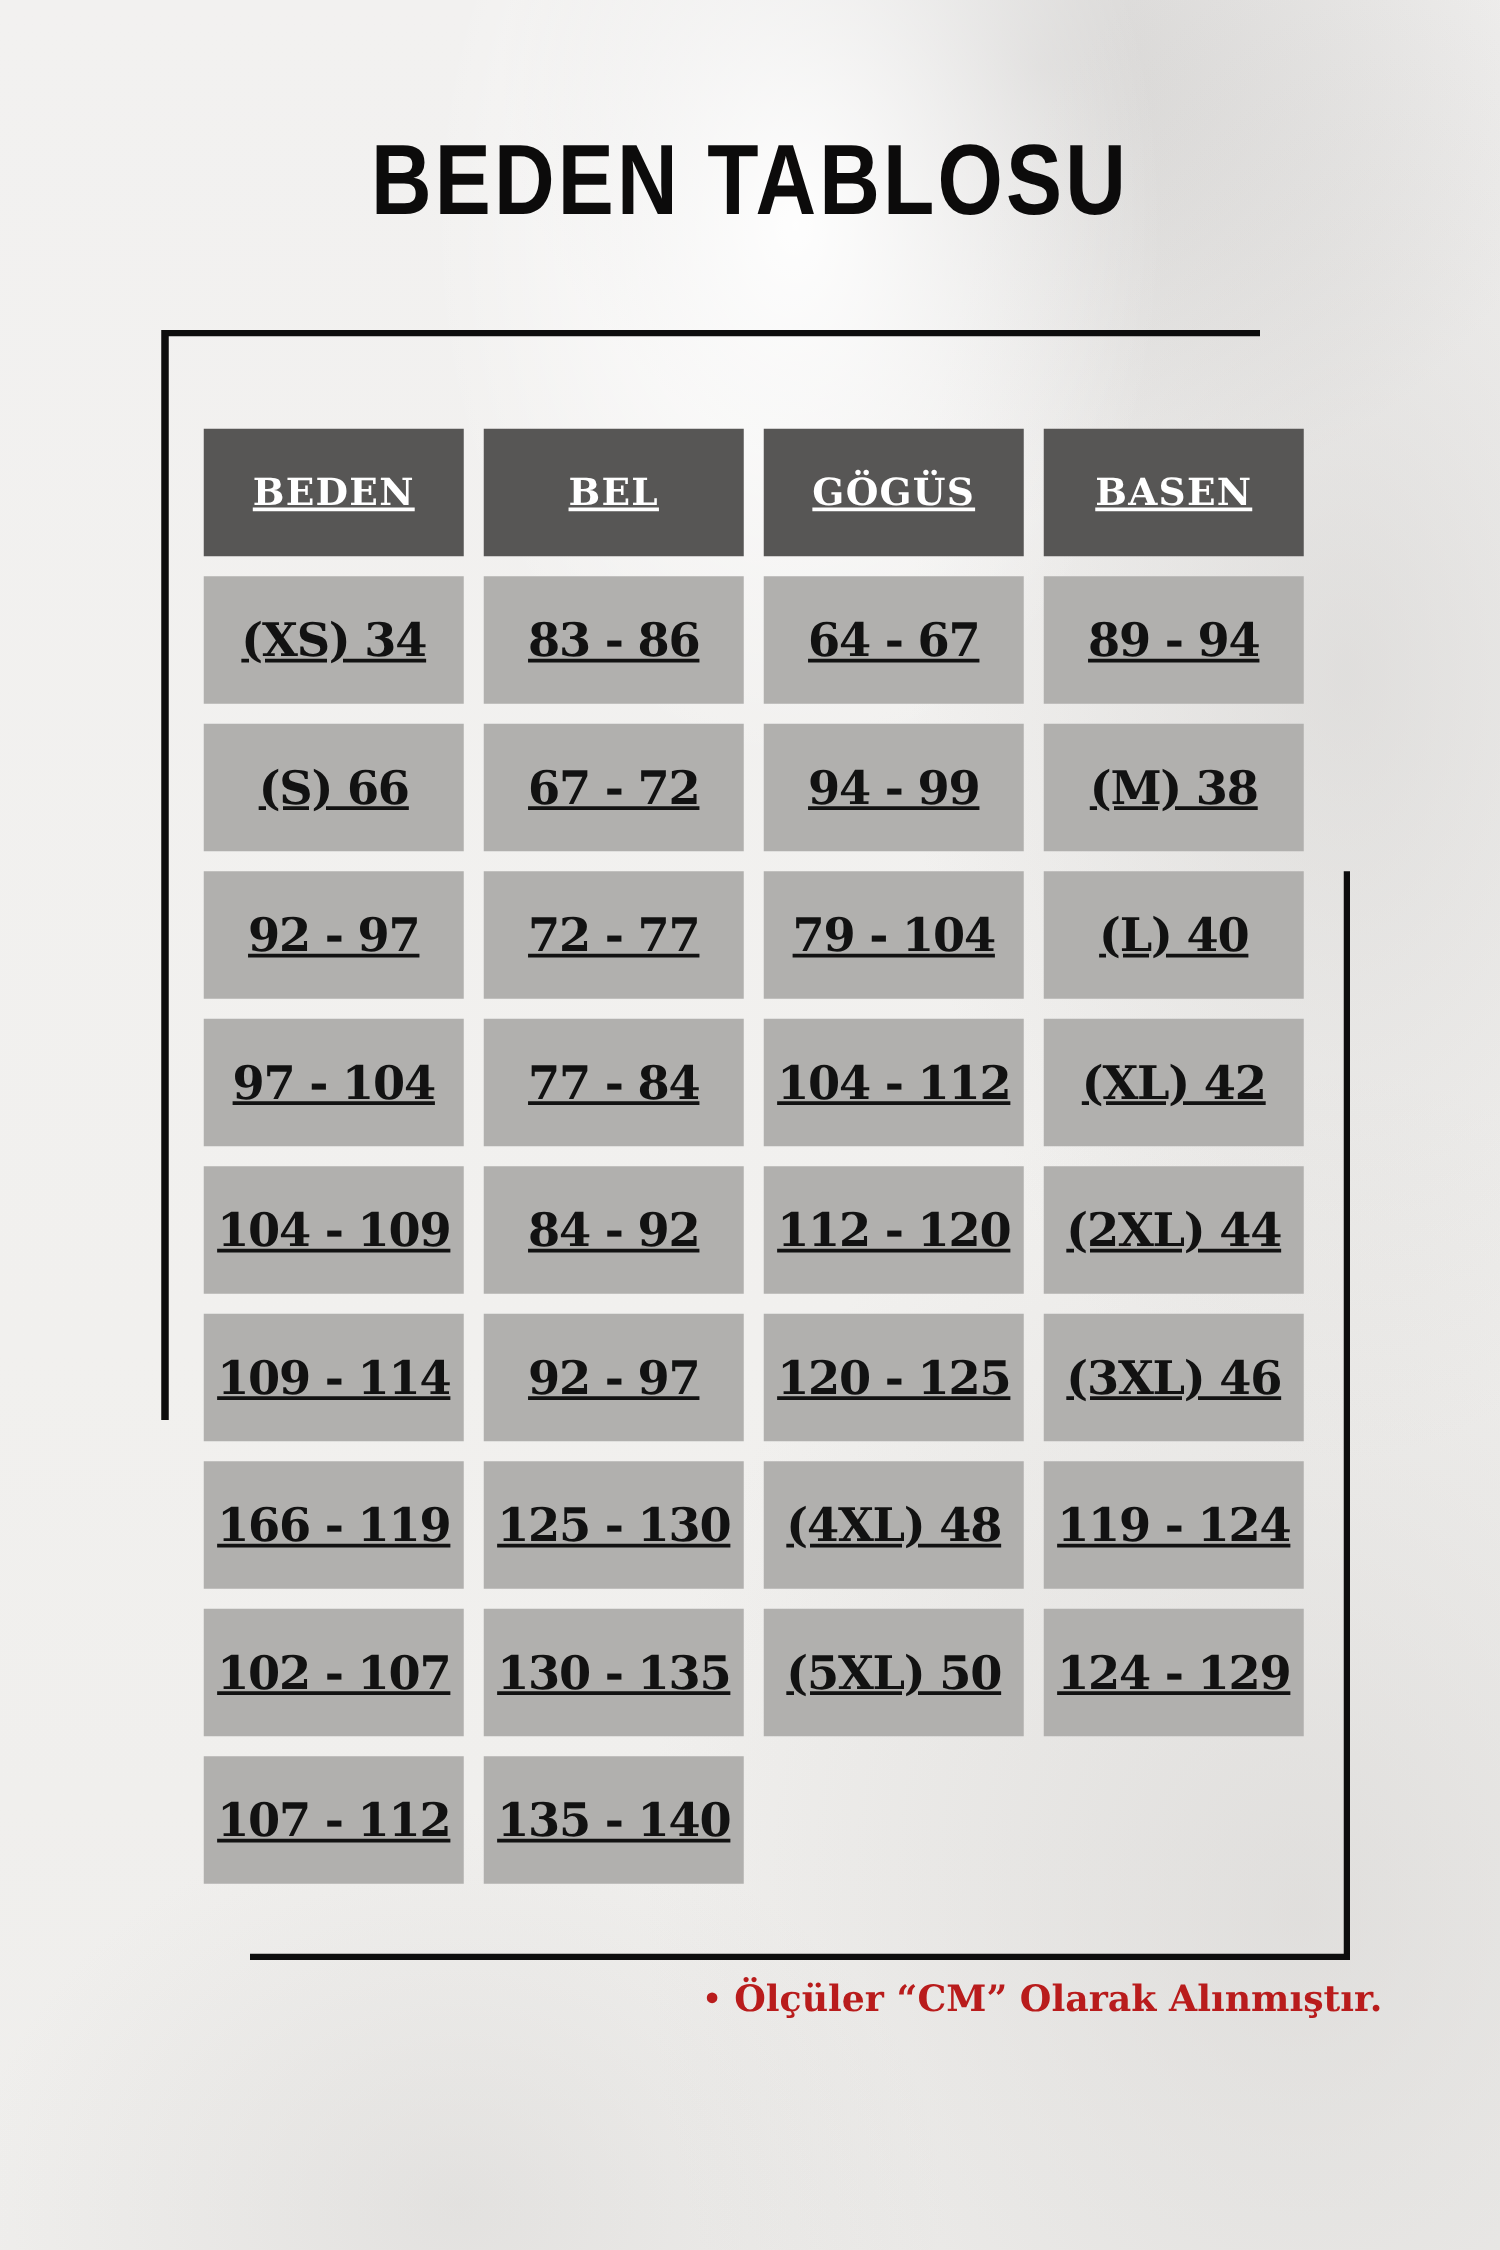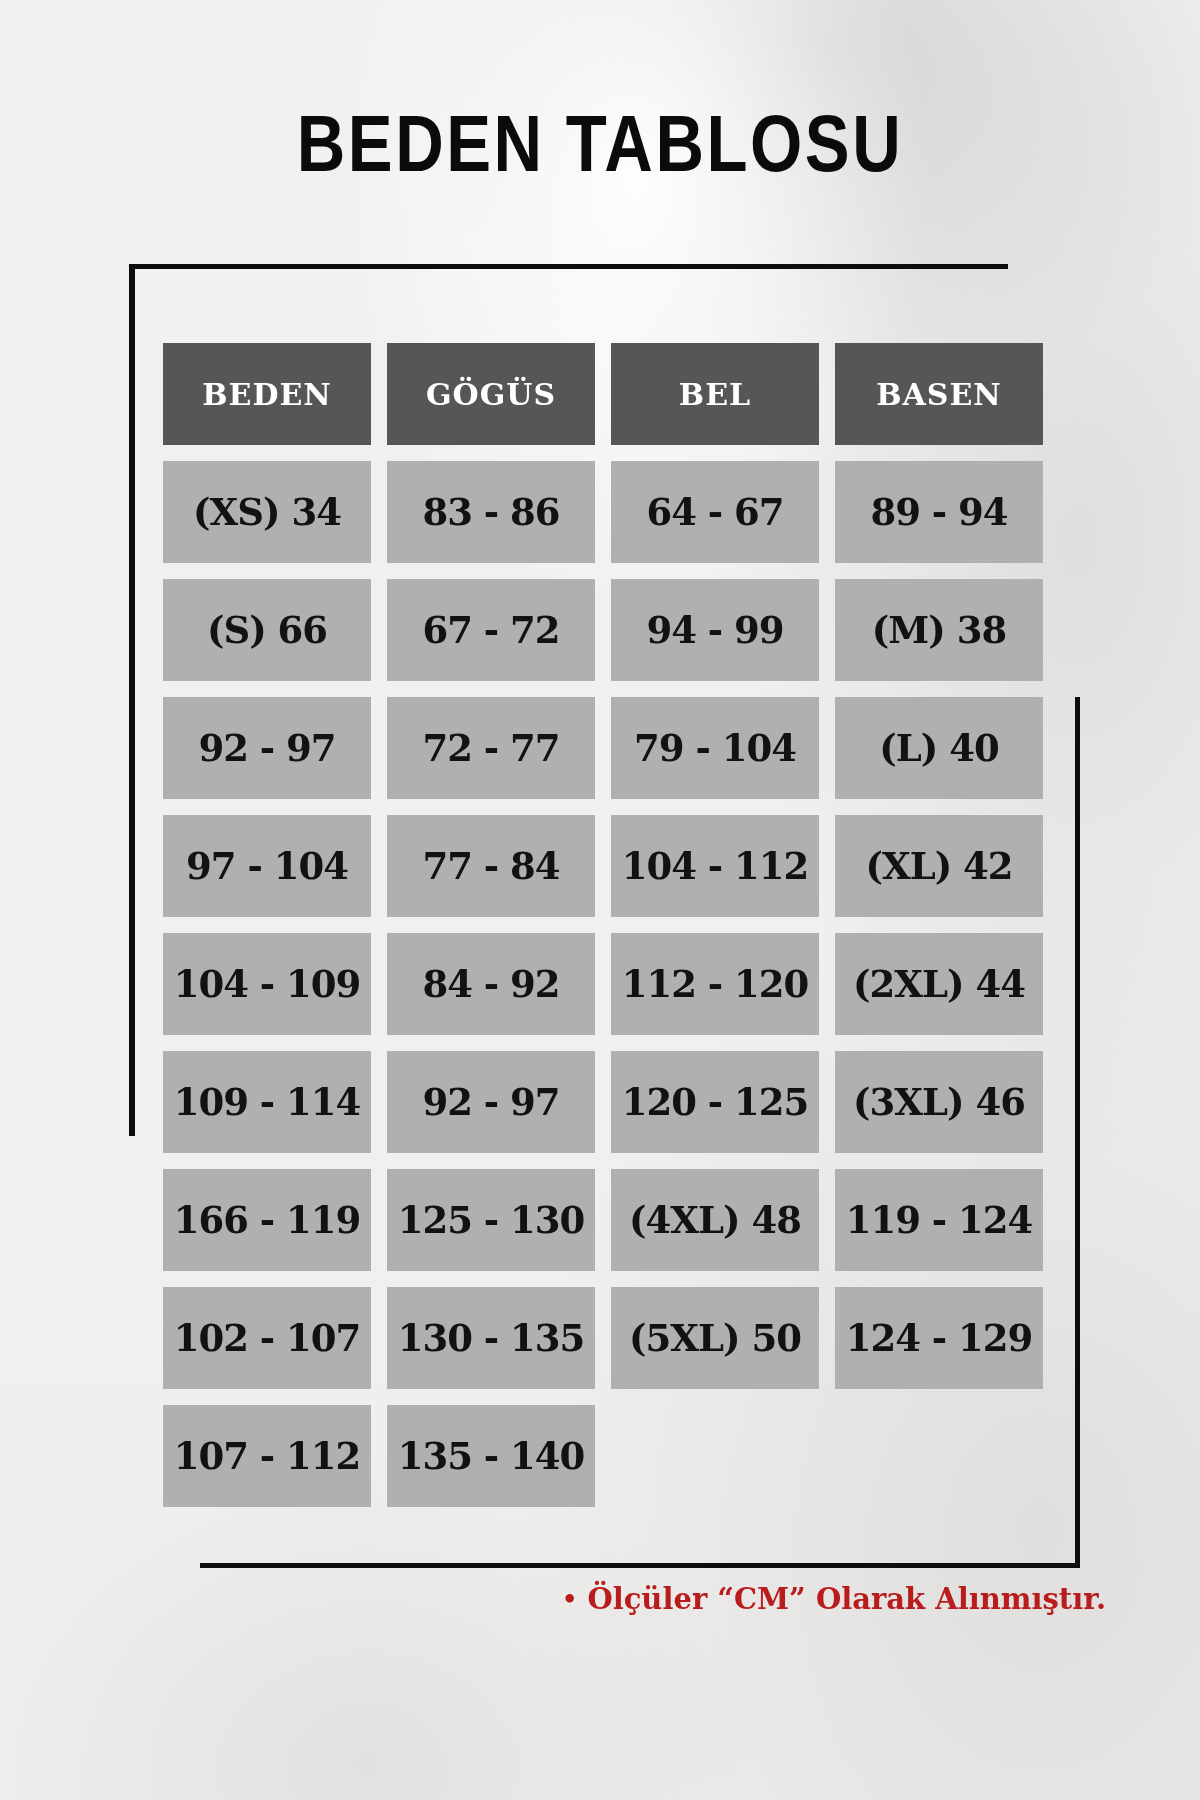--- a/index.html
+++ b/index.html
@@ -58,20 +58,21 @@
     grid-template-columns:repeat(4,208px);
     grid-auto-rows:102px;
     gap:16px;
   }
   .cell{
     display:flex;
     align-items:center;
     justify-content:center;
     text-align:right;
     white-space:nowrap;
+    text-decoration:underline;
   }
   .cell.th{
     background:var(--header-bg,#575655);
     color:var(--header-fg,#ffffff);
     font-weight:bold;
     font-size:30px;
     letter-spacing:1px;
   }
   .cell.td{
     background:var(--cell-bg,#b1b0ae);
@@ -105,22 +106,22 @@
     <span class="title">BEDEN TABLOSU</span>
   </div>
 
   <div class="line line-top"></div>
   <div class="line line-left"></div>
   <div class="line line-right"></div>
   <div class="line line-bottom"></div>
 
   <div class="size-table" id="size-table">
       <div class="cell th">BEDEN</div>
+      <div class="cell th">BEL</div>
       <div class="cell th">GÖGÜS</div>
-      <div class="cell th">BEL</div>
       <div class="cell th">BASEN</div>
       <div class="cell td">(XS) 34</div>
       <div class="cell td">83 - 86</div>
       <div class="cell td">64 - 67</div>
       <div class="cell td">89 - 94</div>
       <div class="cell td">(S) 66</div>
       <div class="cell td">67 - 72</div>
       <div class="cell td">94 - 99</div>
       <div class="cell td">(M) 38</div>
       <div class="cell td">92 - 97</div>

